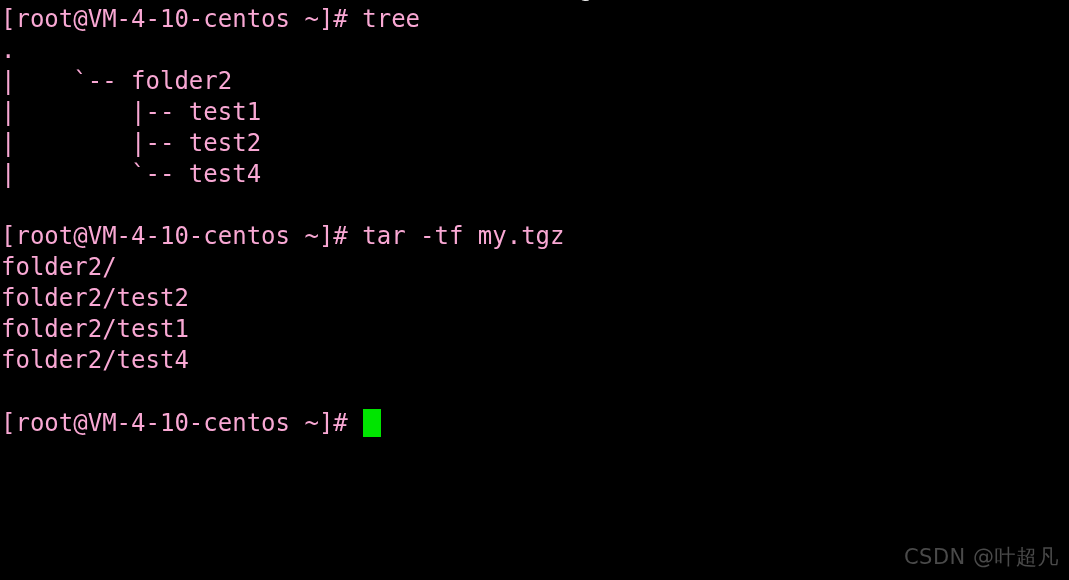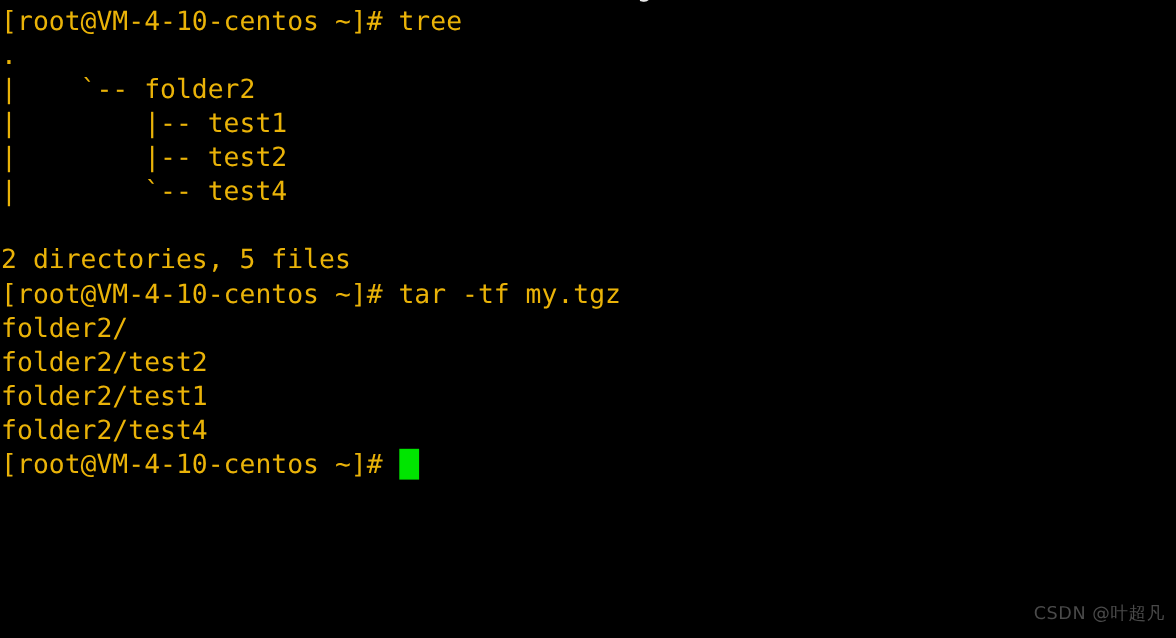--- a/index.html
+++ b/index.html
@@ -23,48 +23,49 @@
   #screen {
     position: absolute;
     left: 0;
     top: -27px;
     width: 1069px;
     padding: 0;
   }
   .line {
     height: 31px;
     white-space: pre;
-    color: #eab308;
+    color: #f9a8d4;
     padding-left: 1px;
     font-family: "DejaVu Sans Mono", "Liberation Mono", monospace;
   }
   .line.blank {
     color: transparent;
   }
   .line.ghost {
     color: #e8e8e8;
   }
   .cursor-line {
     position: relative;
+    margin-top: 32px;
   }
   .cursor-block {
     display: inline-block;
     width: 18px;
     height: 28px;
     background: #00e500;
     vertical-align: -6px;
     margin-left: 1px;
   }
   #watermark {
     position: absolute;
     right: 10px;
     bottom: 7px;
     color: #4a4a4a;
     font-family: "DejaVu Sans", "Liberation Sans", sans-serif;
-    font-size: 16px;
+    font-size: 21px;
     letter-spacing: 0.5px;
     white-space: pre;
     user-select: none;
   }
 </style>
 </head>
 <body>
 
 <div id="terminal">
 
@@ -82,21 +83,20 @@
     <div class="line">|        |-- test1</div>
 
     <div class="line">|        |-- test2</div>
 
 
     <div class="line">|        `-- test4</div>
 
 
     <div class="line blank"></div>
 
-    <div class="line">2 directories, 5 files</div>
 
     <div class="line">[root@VM-4-10-centos ~]# tar -tf my.tgz</div>
 
     <div class="line">folder2/</div>
 
 
     <div class="line">folder2/test2</div>
 
     <div class="line">folder2/test1</div>
 

